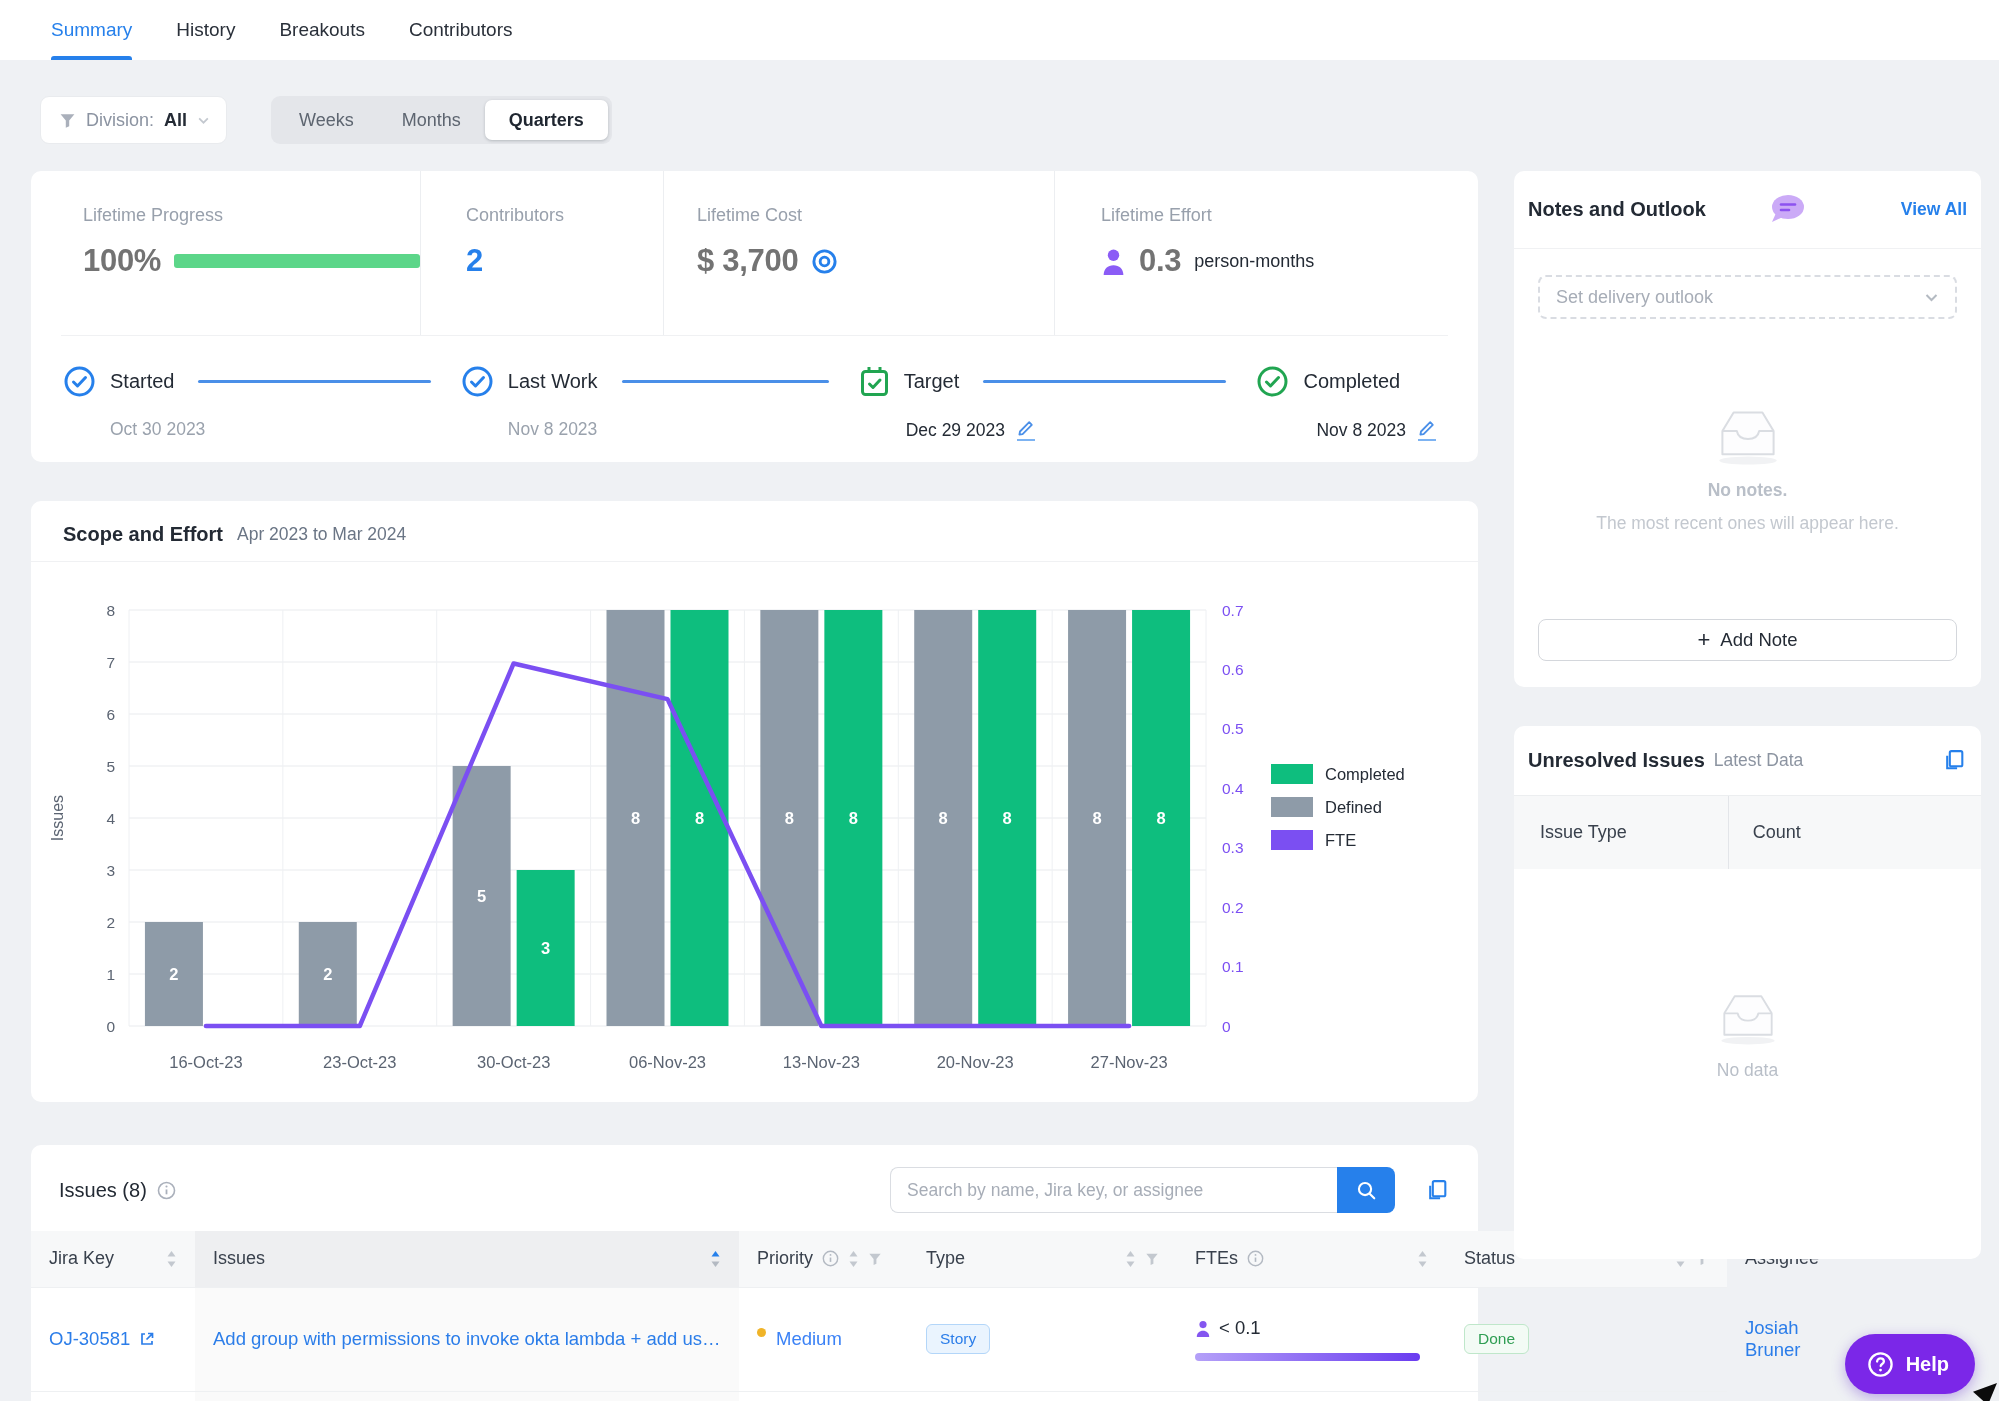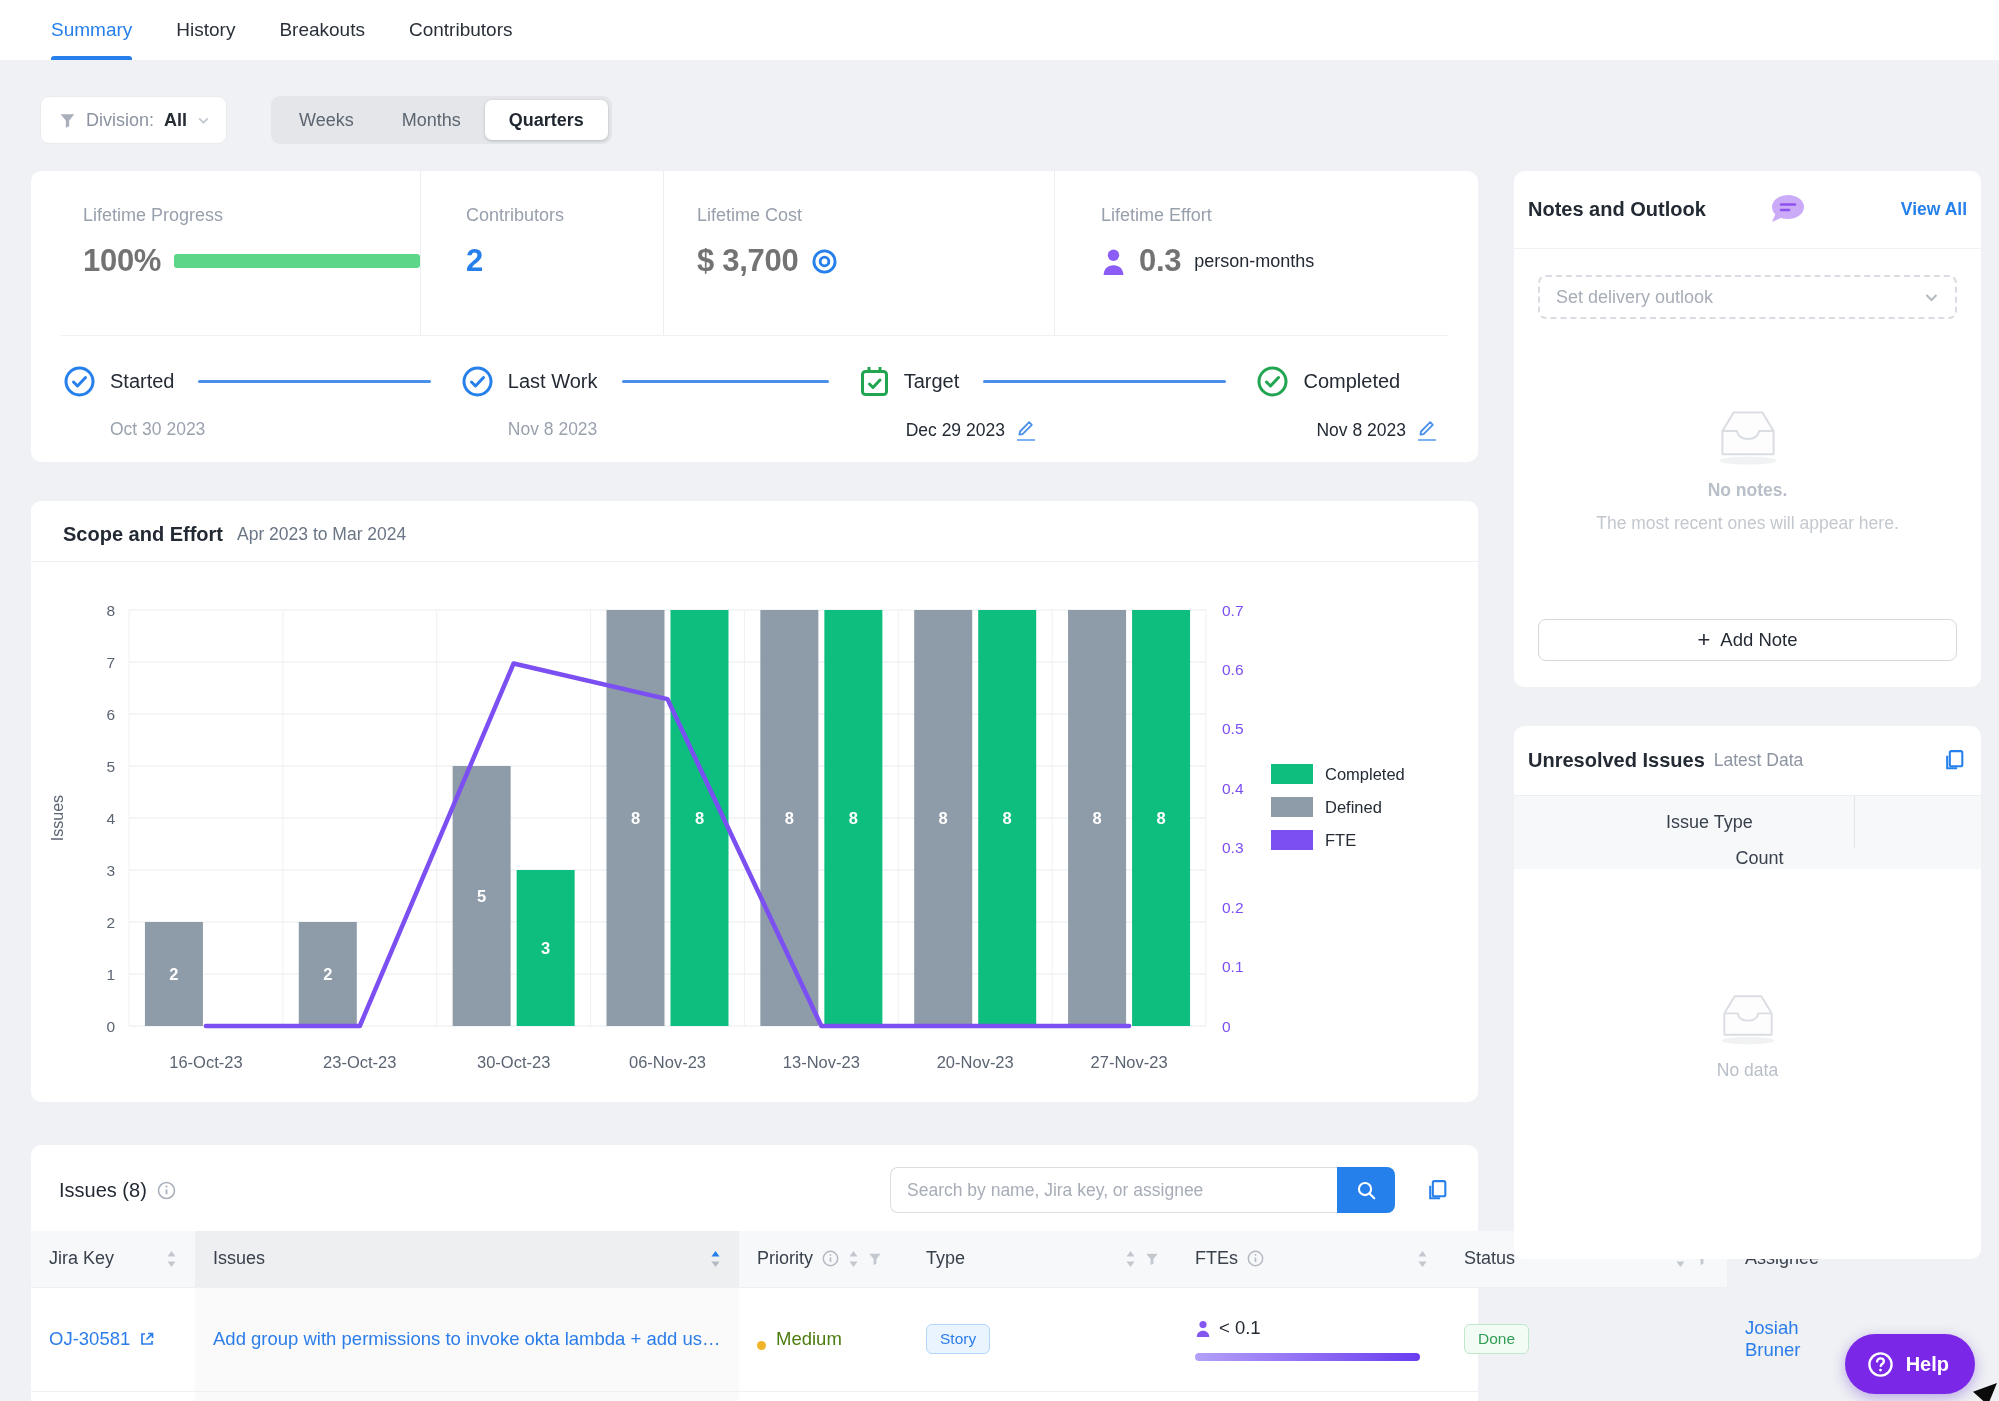--- a/index.html
+++ b/index.html
@@ -69,21 +69,21 @@
   table.issues { width:100%; border-collapse:collapse; table-layout:fixed; }
   table.issues th { background:#f7f8f9; height:56px; font-size:18px; font-weight:500; color:#39414d; text-align:left; padding:0 18px; }
   table.issues th.sorted { background:#eeeff1; }
   .th-inner { display:flex; align-items:center; gap:9px; }
   .th-inner .grow { flex:1; }
   table.issues td { height:104px; border-top:1px solid #eef0f2; padding:0 18px; font-size:18.5px; vertical-align:middle; }
   td.issues-cell { background:#fafafa; }
   .link { color:#2b7de9; cursor:pointer; }
   .jira-cell { display:flex; align-items:center; gap:9px; }
   .truncate { white-space:nowrap; overflow:hidden; text-overflow:ellipsis; display:block; }
-  .priority-cell { display:flex; align-items:flex-end; gap:10px; color:#4d7c0f; }
+  .priority-cell { display:flex; align-items:flex-start; gap:10px; color:#3b82f6; }
   .dot { width:9px; height:9px; border-radius:50%; background:#f0b429; }
   .chip { display:inline-block; padding:5px 13px; font-size:15.5px; border-radius:6px; border:1px solid; }
   .chip.story { color:#2b7de9; background:#eaf4fe; border-color:#b3d6f9; }
   .chip.done { color:#2f9e53; background:#f3fbf5; border-color:#bfe7ca; }
   .fte-cell-row { display:flex; align-items:center; gap:8px; color:#242b35; }
   .fte-bar { width:225px; height:8px; border-radius:4px; margin-top:14px; background:linear-gradient(90deg,#b4a0f8,#6a3cf0); }
   .sort-stack { display:flex; flex-direction:column; gap:2px; }
   
   .notes-card { height:516px; display:flex; flex-direction:column; padding-bottom:26px; }
   .panel-head { display:flex; align-items:center; padding:22px 14px; }
@@ -91,21 +91,21 @@
   .viewall { margin-left:auto; color:#2680eb; font-size:17.5px; font-weight:600; cursor:pointer; }
   .notes-chat-icon { margin-left:62px; display:flex; }
   .outlook-select { margin:26px 24px 0; height:44px; border:2px dashed #d9dce2; border-radius:8px; display:flex; align-items:center; justify-content:space-between; padding:0 16px; color:#a7adb7; font-size:18px; cursor:pointer; }
   .empty-state { flex:1; display:flex; flex-direction:column; align-items:center; justify-content:center; }
   .empty-title { color:#b9bfc8; font-size:17.5px; font-weight:700; margin-top:14px; }
   .empty-sub { color:#c3c8cf; font-size:17.5px; margin-top:12px; }
   .add-note-btn { margin:0 24px; height:42px; border:1px solid #d4d7dc; border-radius:8px; background:#fff; font-size:18.5px; color:#242b35; display:flex; align-items:center; justify-content:center; gap:10px; cursor:pointer; font-family:inherit; }
   .plus { font-size:22px; color:#242b35; line-height:1; }
   .unresolved-card { margin-top:39px; height:533px; display:flex; flex-direction:column; }
   .sub-gray { font-size:17.5px; color:#8c94a1; font-weight:400; margin-left:9px; }
-  .mini-table-head { display:flex; background:#f7f8f9; height:74px; align-items:center; border-top:1px solid #eceef0;flex-direction:column; }
+  .mini-table-head { display:flex; background:#f7f8f9; height:74px; align-items:center; border-top:1px solid #eceef0; }
   .mini-col1 { width:46%; padding-left:26px; font-size:18px; color:#39414d; border-right:1px solid #e3e5e9; height:100%; display:flex; align-items:center; }
   .mini-col2 { padding-left:24px; font-size:18px; color:#39414d; }
   
   .help-btn { position:fixed; right:24px; bottom:7px; height:60px; padding:0 26px 0 22px; background:#7b27e8; border:none; border-radius:30px; color:#fff; font-size:20px; font-weight:700; display:flex; align-items:center; gap:12px; cursor:pointer; font-family:inherit; box-shadow:0 4px 14px rgba(90,30,200,.35); }
   .cursor-wedge { position:fixed; right:2px; bottom:-4px; width:24px; height:22px; background:#0b0b0b; clip-path:polygon(0 40%, 100% 0, 62% 100%); }
   svg { display:block; }
 </style>
 </head>
 <body>
 

